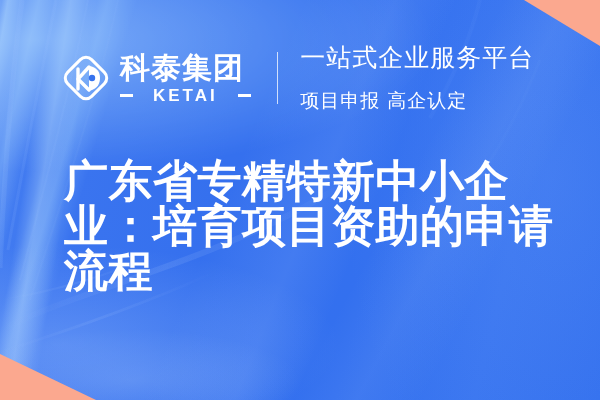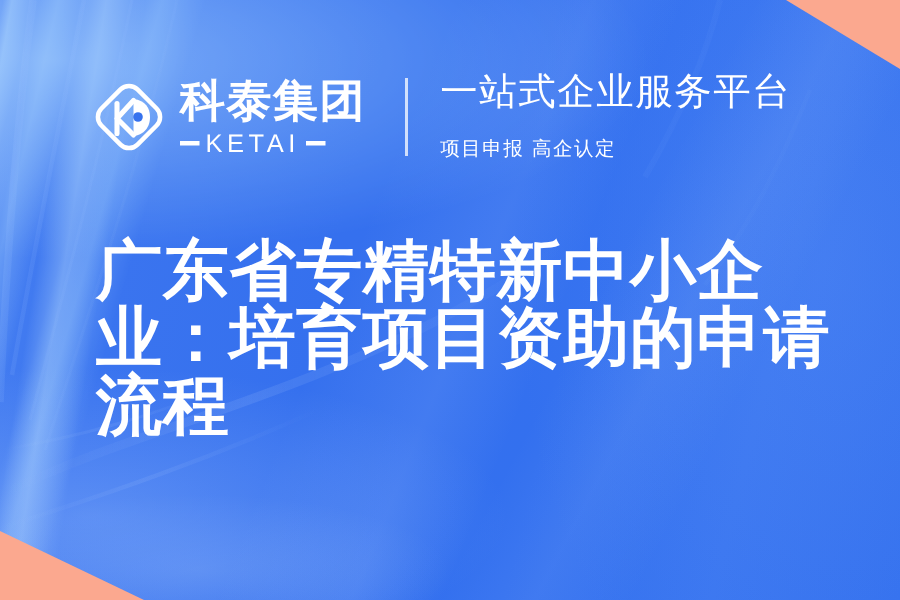--- a/index.html
+++ b/index.html
@@ -135,24 +135,24 @@
   }
   .brand-dash {
     display: inline-block;
     width: 13px;
     height: 3px;
     background: #ffffff;
   }
   .brand-en {
     color: #ffffff;
     font-size: 17px;
-    font-weight: 400;
+    font-weight: 700;
     letter-spacing: 3px;
     line-height: 1;
-    margin: 0 4px;
+    margin: 0 20px;
   }
   .divider {
     width: 1.5px;
     height: 52px;
     background: rgba(255,255,255,0.75);
     margin: 0 22px 0 26px;
     flex: 0 0 auto;
   }
   .tagline {
     display: flex;
@@ -162,21 +162,21 @@
   .tagline-main {
     color: #ffffff;
     font-size: 25px;
     line-height: 1.12;
     letter-spacing: 1px;
     white-space: nowrap;
     font-family: "DejaVu Sans", "Liberation Sans", sans-serif;
   }
   .tagline-sub {
     color: #ffffff;
-    font-size: 13px;
+    font-size: 19px;
     line-height: 1.25;
     letter-spacing: 1px;
     white-space: nowrap;
     margin-top: 17px;
     font-family: "DejaVu Serif", "Liberation Serif", serif;
   }
 
   
   .title {
     position: absolute;

